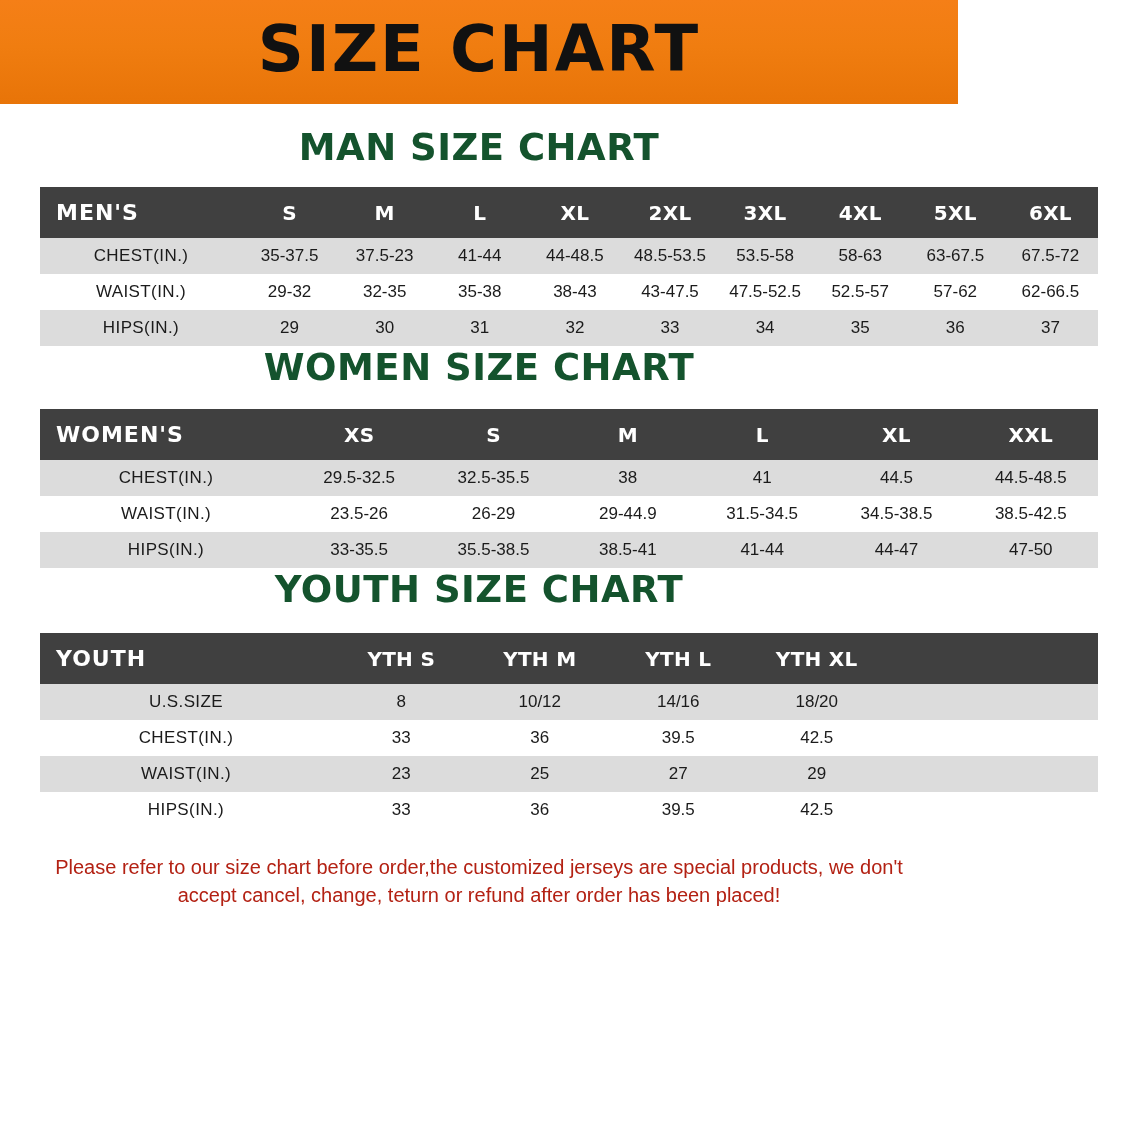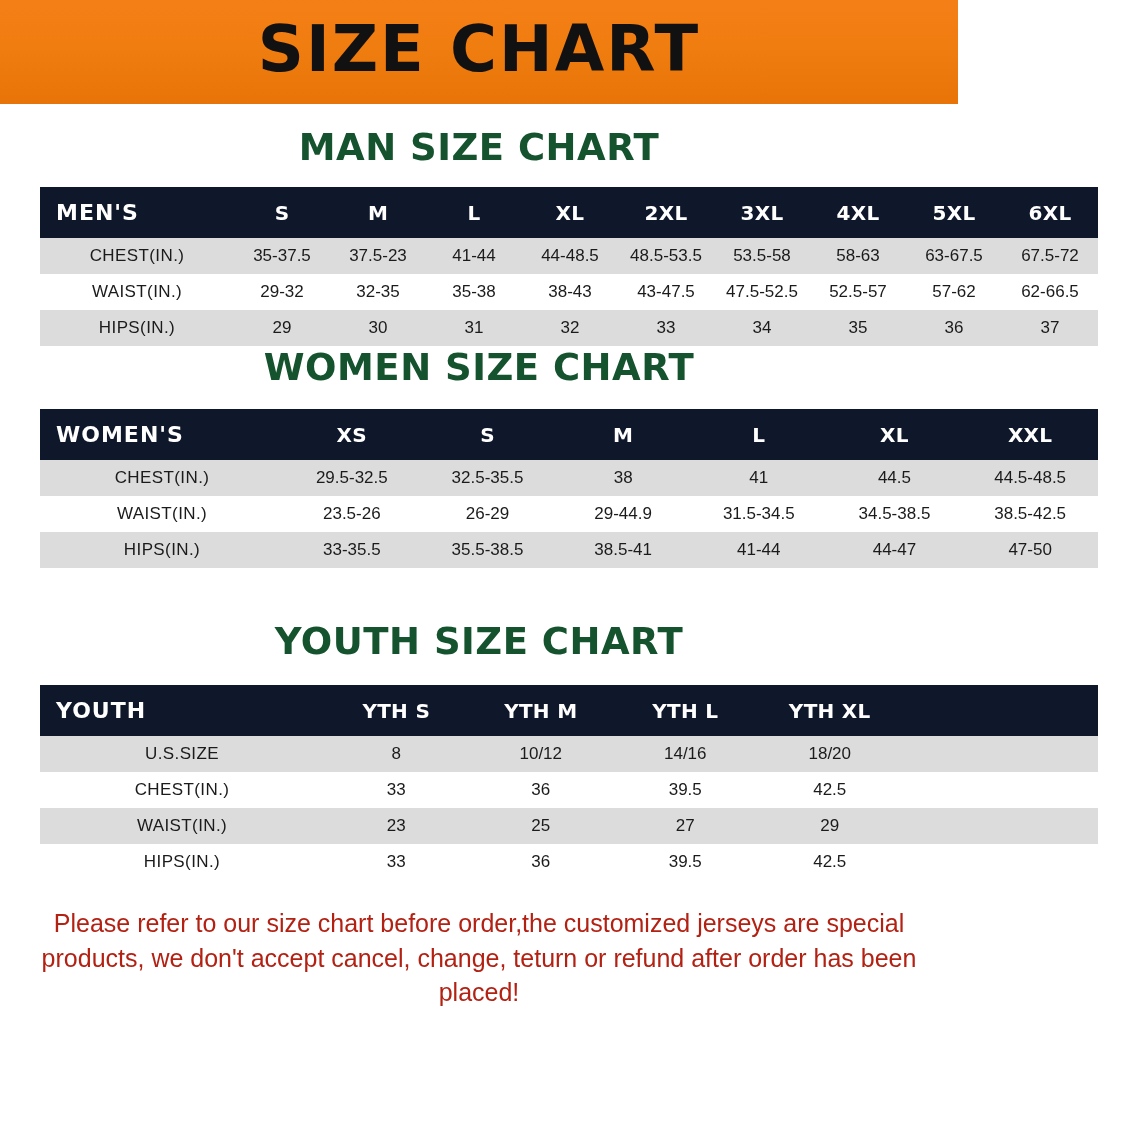--- a/index.html
+++ b/index.html
@@ -44,38 +44,38 @@
   .section-title {
     text-align: center;
     font-family: "DejaVu Sans", sans-serif;
     font-weight: bold;
     font-size: 37px;
     letter-spacing: 0.5px;
     color: #14532d;
   }
   .st-man   { margin-top: 22px; margin-bottom: 18px; }
   .st-women { margin-bottom: 20px; }
-  .st-youth { margin-top: 52px; margin-bottom: 22px; }
+  .st-youth { margin-bottom: 22px; }
 
   
   .table-wrap {
     margin: 0 40px;
   }
   table.size-table {
     width: 1058px;
     border-collapse: collapse;
     table-layout: fixed;
   }
   table.size-table thead th {
-    background: #0f172a;
+    background: #404040;
     color: #ffffff;
     font-family: "DejaVu Sans", sans-serif;
     font-weight: bold;
     font-size: 20px;
-    padding: 13px 8px;
+    padding: 13px 16px;
     text-align: center;
     letter-spacing: 0.3px;
   }
   table.size-table thead th.label-head {
     text-align: left;
     padding-left: 16px;
     font-size: 22px;
     letter-spacing: 1px;
   }
   table.size-table tbody td {
@@ -105,21 +105,21 @@
   
   .youth-table thead th { font-size: 22px; padding: 18px 0; margin-left: 40px; }
   .youth-table thead th.label-head { font-size: 25px; }
   .youth-table tbody td { font-size: 19px; padding: 14px 0; }
 
   
   .note {
     margin: 26px 36px 0 36px;
     color: #b32113;
     font-family: "Liberation Sans", sans-serif;
-    font-size: 25px;
+    font-size: 20px;
     line-height: 1.38;
     text-align: center;
   }
 </style>
 </head>
 <body>
 
 <div class="page">
 
   <div class="banner">

